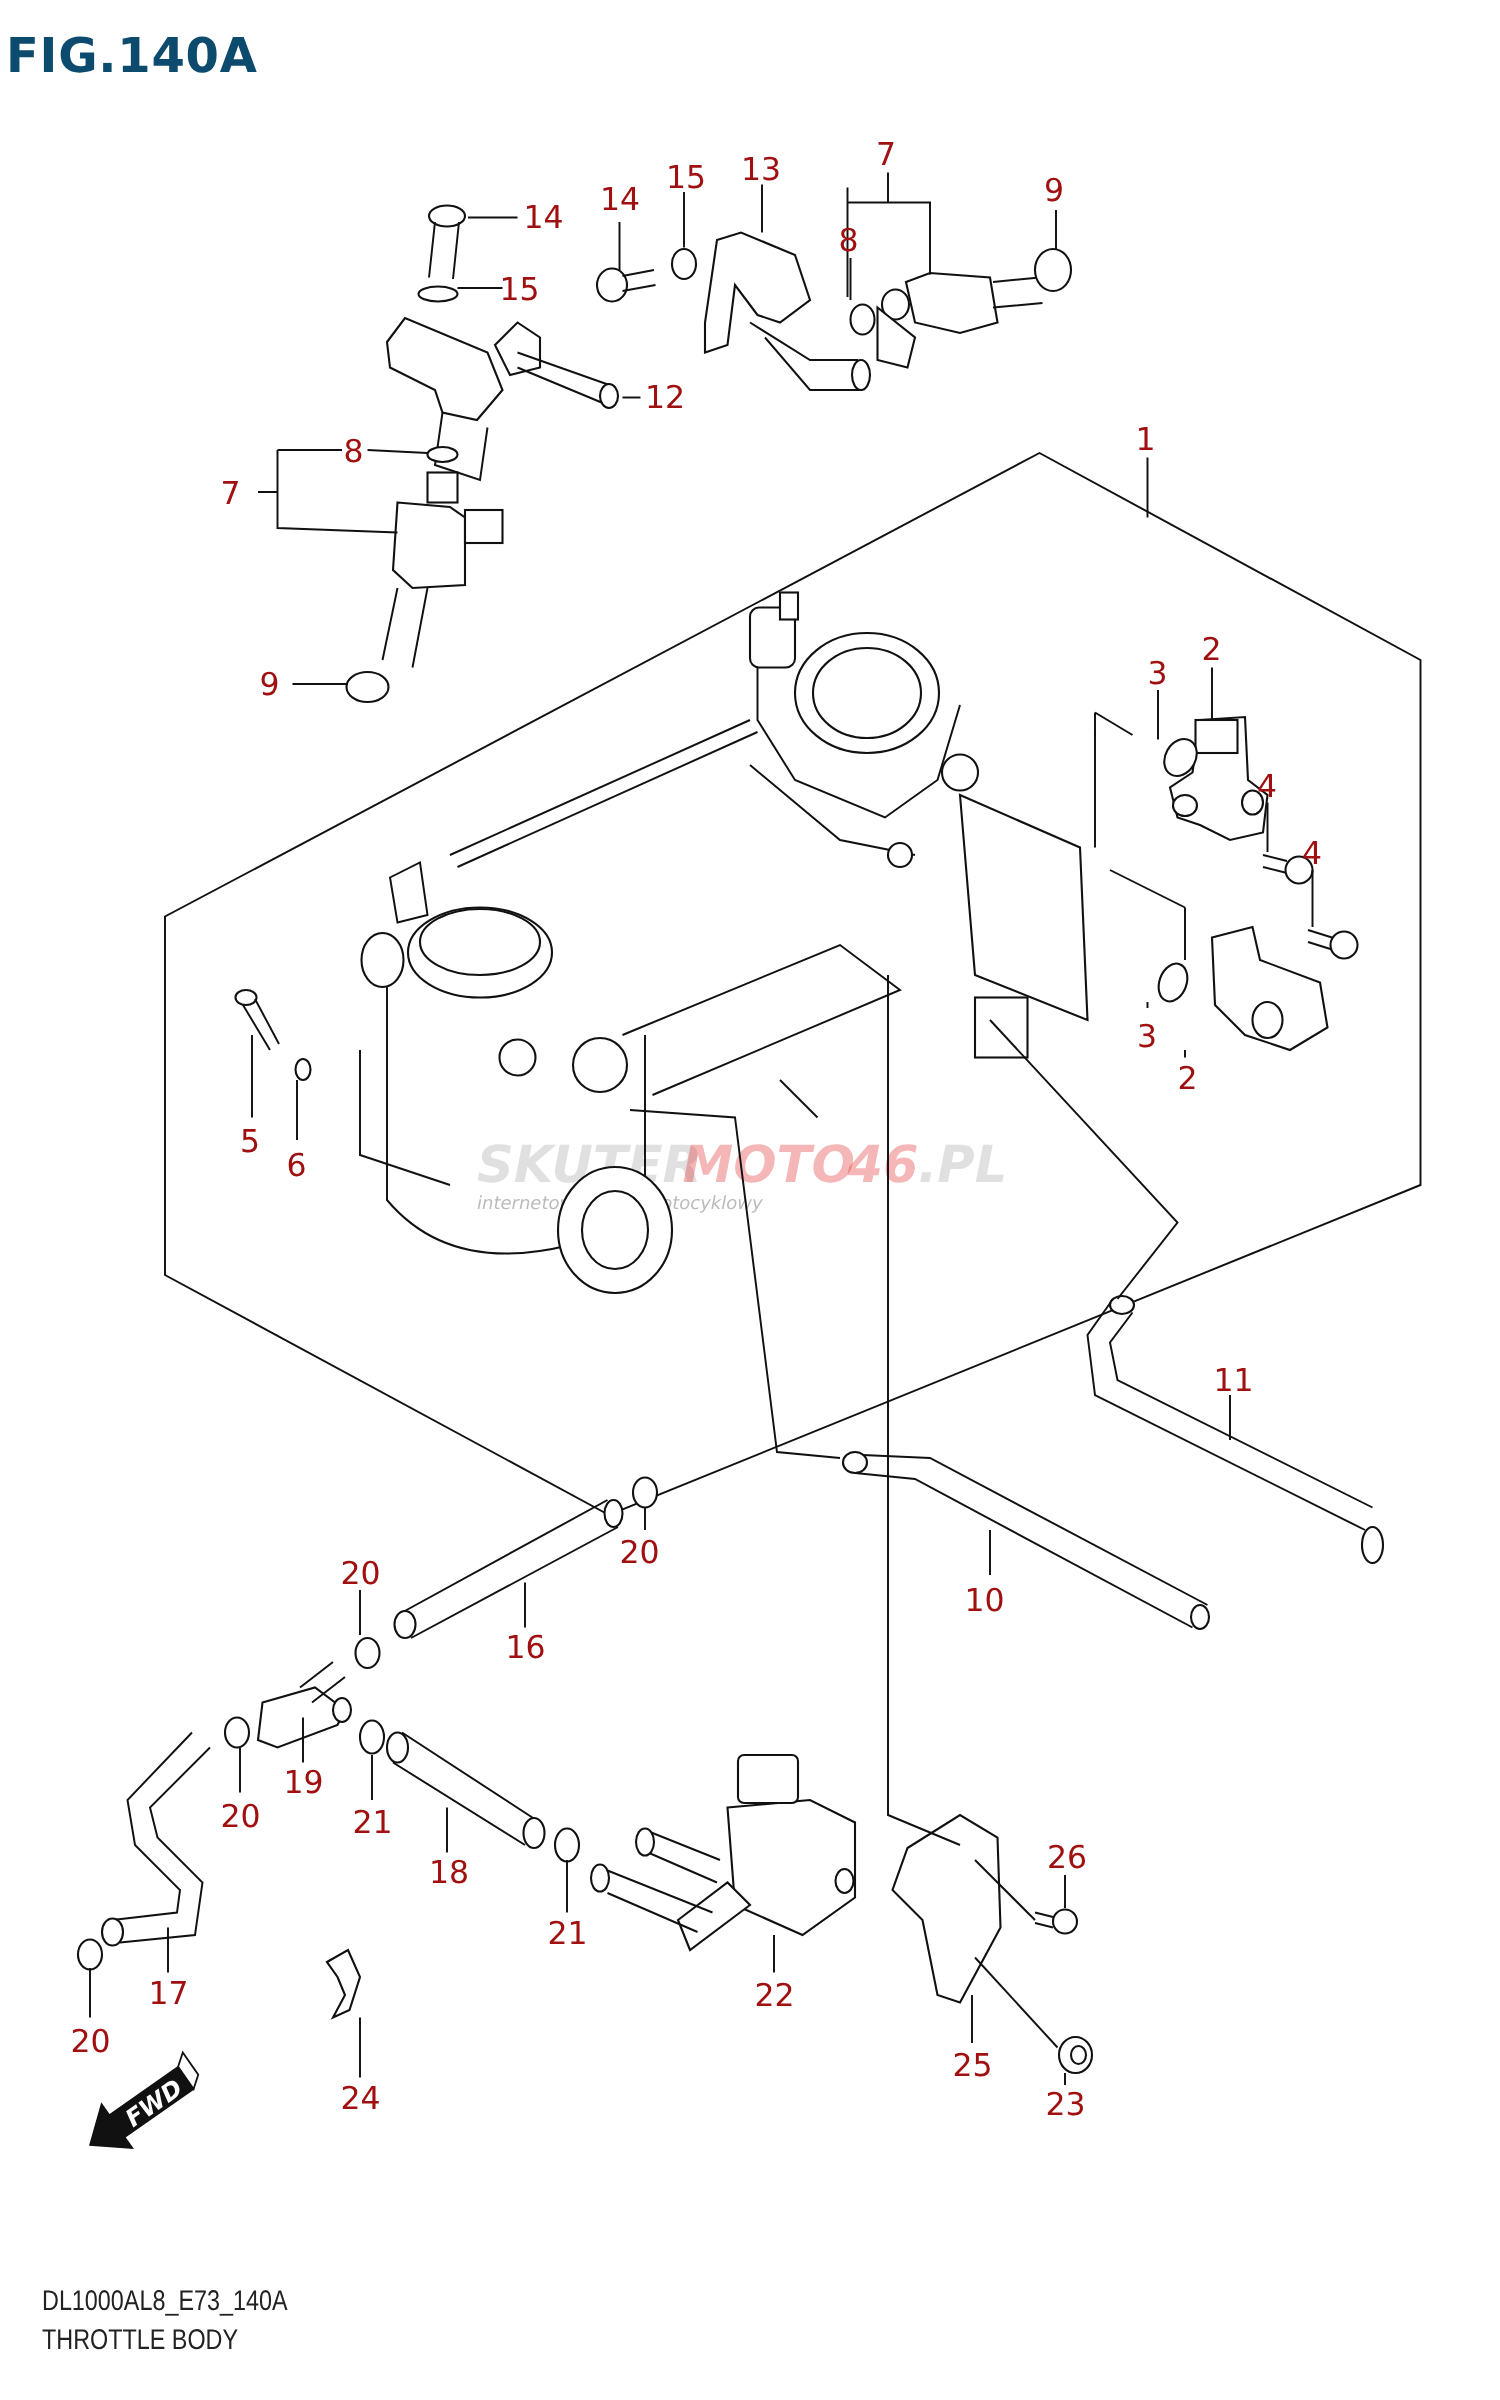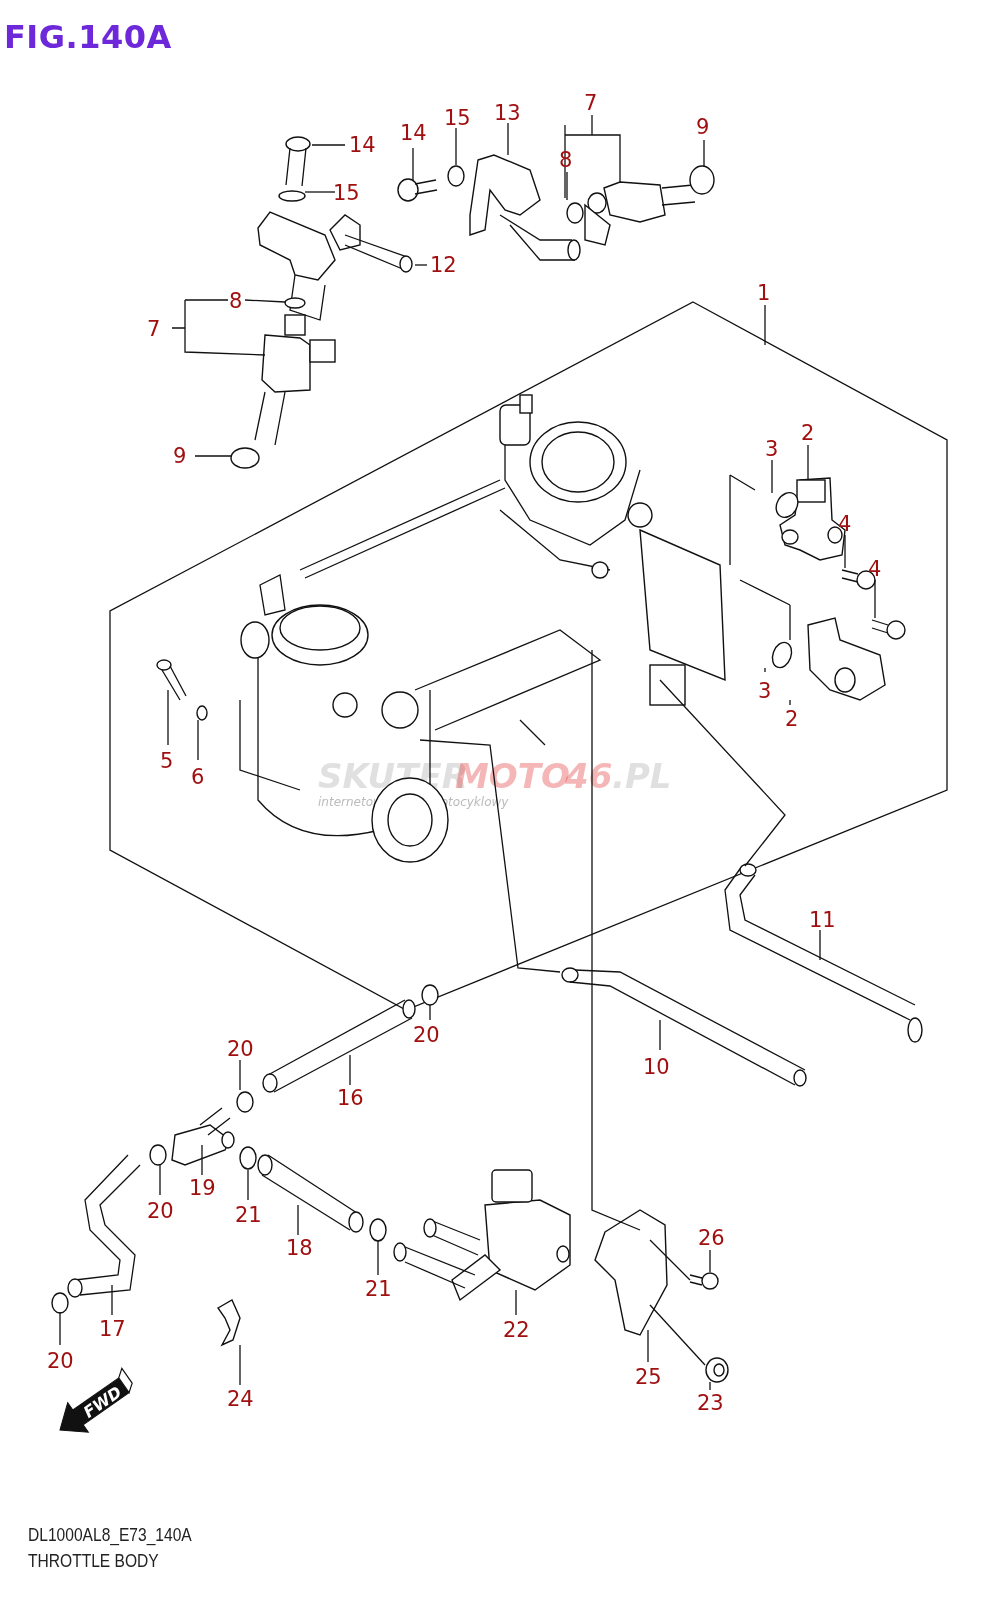--- a/index.html
+++ b/index.html
@@ -1,17 +1,17 @@
 <!DOCTYPE html>
 <html><head>
 <meta charset="utf-8">
 <style>
   html, body { margin: 0; padding: 0; background: #ffffff; }
   body { width: 1000px; height: 1600px; position: relative; overflow: hidden; font-family: "DejaVu Sans", sans-serif; }
-  .fig-title { position: absolute; left: 4px; top: 18px; font-family: "DejaVu Sans", sans-serif; font-weight: bold; font-size: 32px; color: #6d28d9; letter-spacing: 0.5px; }
+  .fig-title { position: absolute; left: 4px; top: 18px; font-family: "DejaVu Sans", sans-serif; font-weight: bold; font-size: 32px; color: #0c4a6e; letter-spacing: 0.5px; }
   .footer { position: absolute; left: 28px; font-family: "Liberation Sans", sans-serif; font-size: 19px; color: #222; transform: scaleX(0.82); transform-origin: left; }
   .footer.code { top: 1524px; }
   .footer.name { top: 1550px; }
   svg#diagram { position: absolute; left: 0; top: 0; }
   .lbl { font-family: "DejaVu Sans", sans-serif; font-size: 21px; fill: #a01010; }
   .ln { stroke: #111; stroke-width: 1.3; fill: none; }
   .pt { stroke: #111; stroke-width: 1.4; fill: #fff; }
   .wm { font-family: "DejaVu Sans", sans-serif; font-weight: bold; font-style: italic; font-size: 34px; fill: #c8c8c8; opacity: 0.55; }
   .wm2 { fill: #e03030; opacity: 0.35; }
   .wmsub { font-family: "DejaVu Sans", sans-serif; font-style: italic; font-size: 12px; fill: #bbb; }

